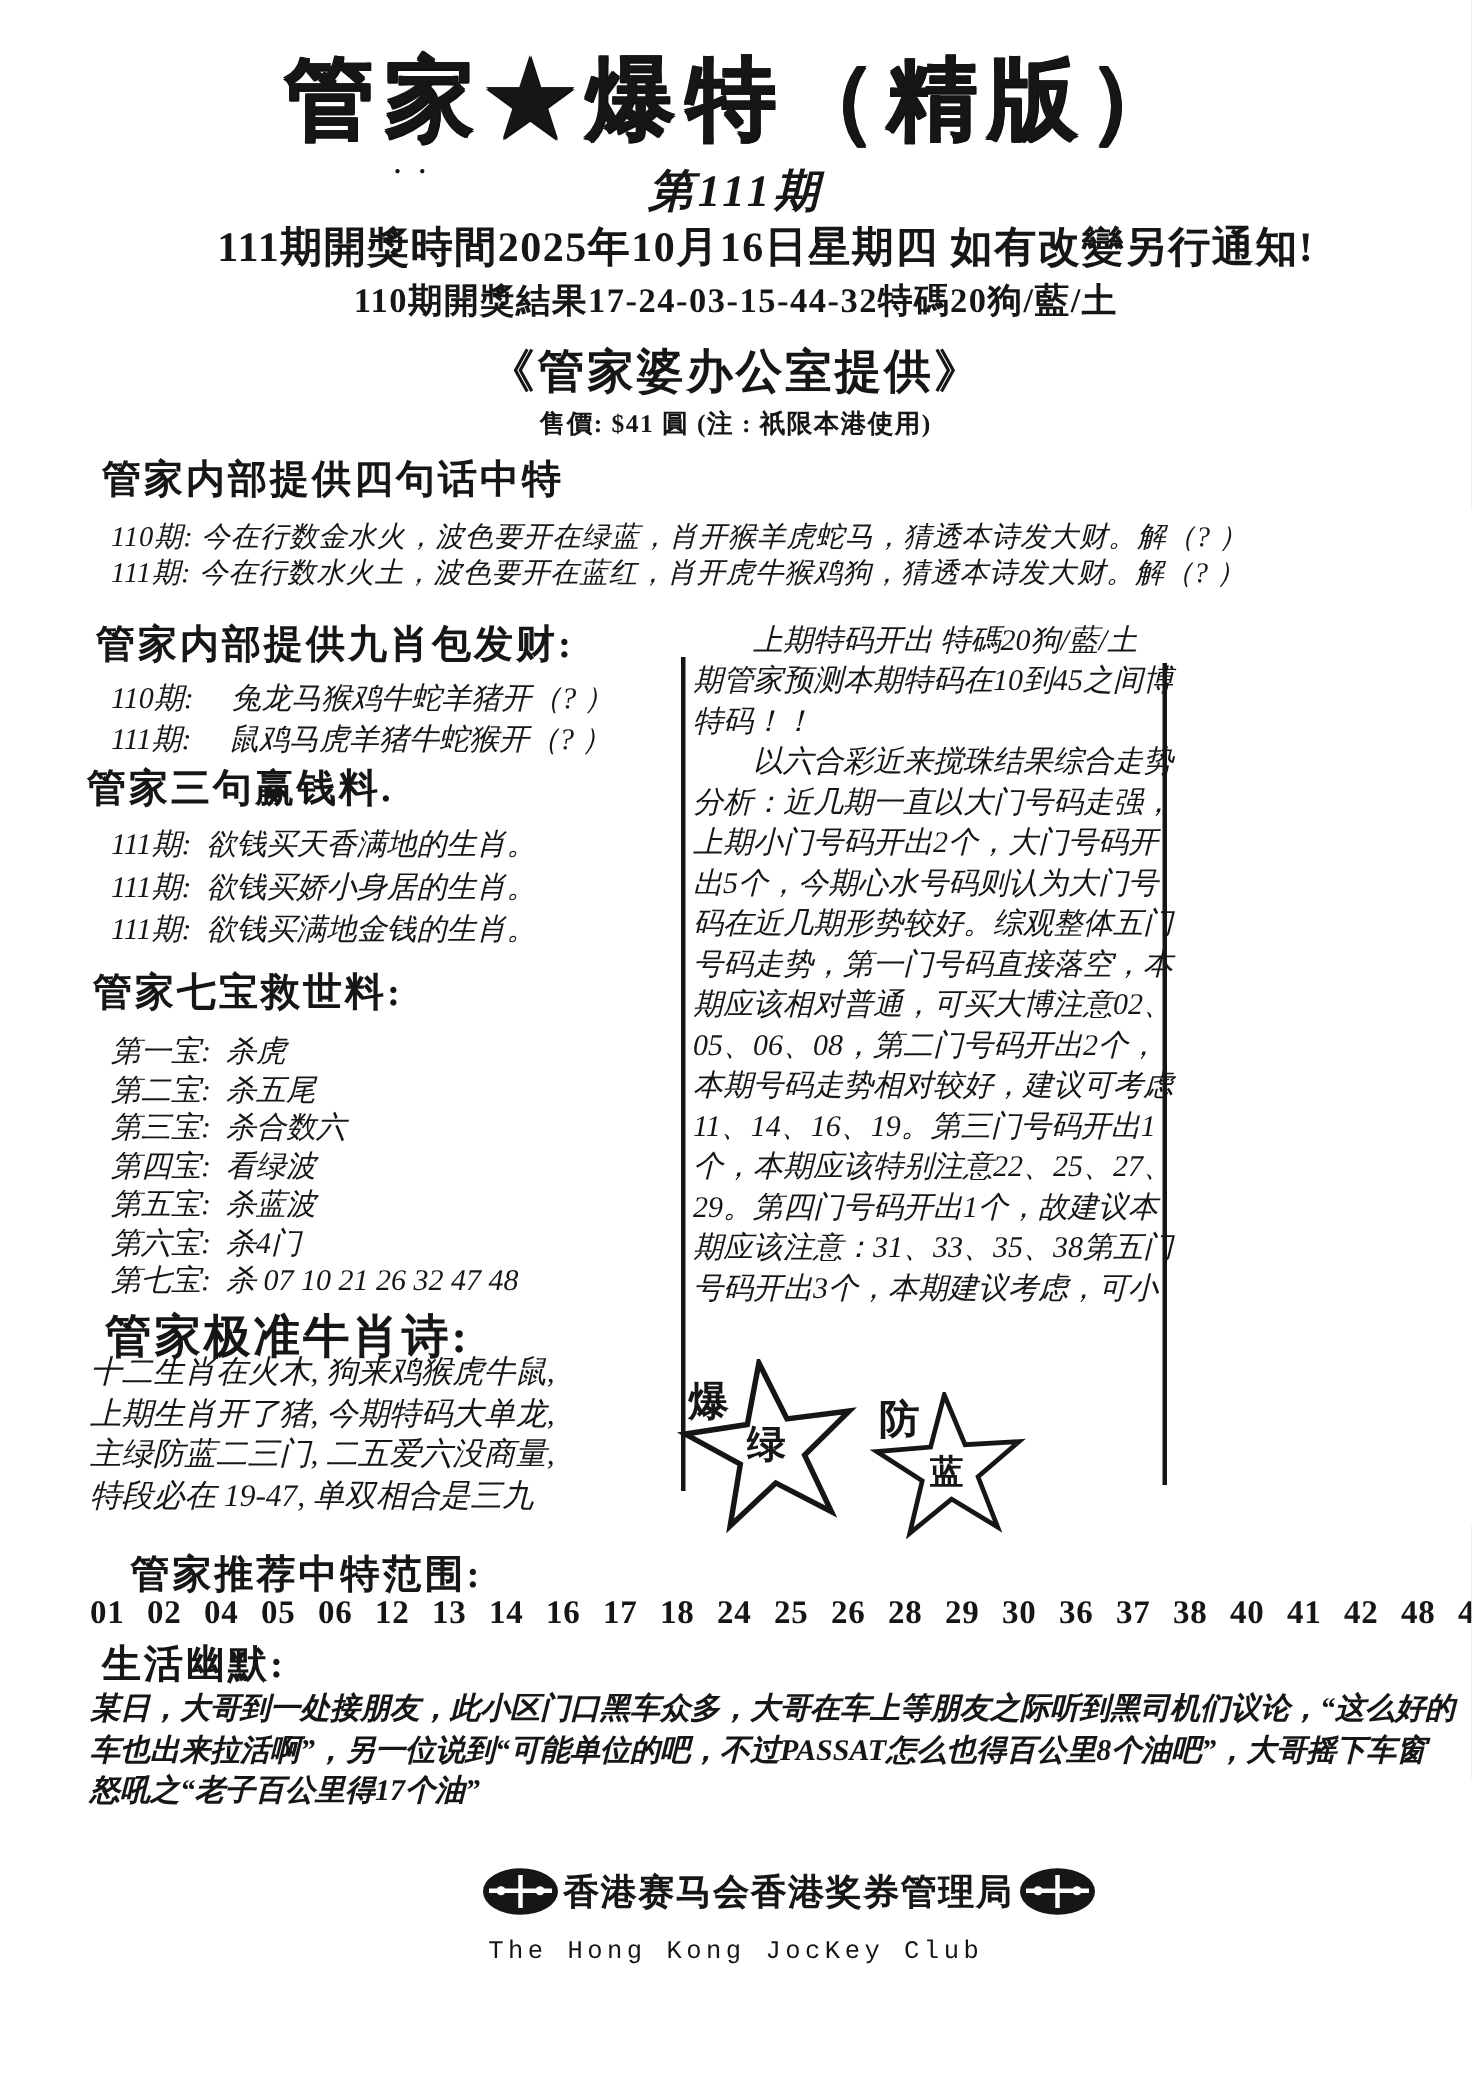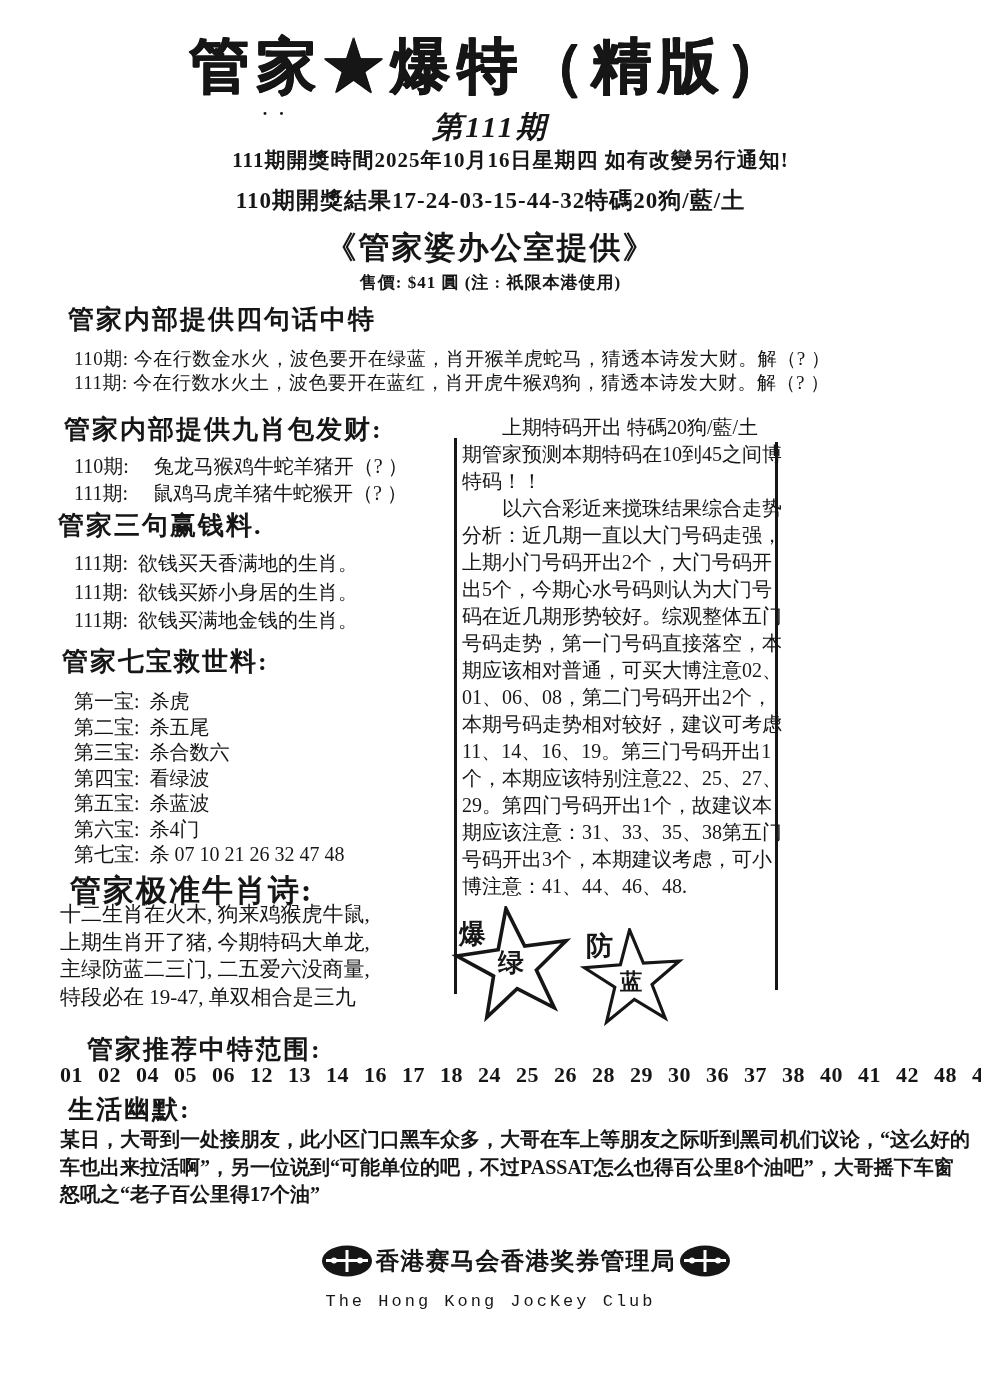--- a/index.html
+++ b/index.html
@@ -12,27 +12,27 @@
   .abs { position:absolute; }
   .ctr { left:0; width:100%; text-align:center; }
 
   .masthead {
     top:26px; font-size:60px; font-weight:900; letter-spacing:7px;
     text-shadow:1px 0 0 #111, 0 1px 0 #111, 1px 1px 0 #111;
     white-space:nowrap;
   }
   .scan-dots { left:262px; top:104px; font-size:18px; font-weight:900; letter-spacing:3px; }
   .issue-no { top:107px; font-size:30px; font-weight:bold; letter-spacing:3px;font-style:italic; }
-  .info-line1 { top:146px; font-size:21px; font-weight:bold; letter-spacing:1px;padding-left:40px; }
+  .info-line1 { top:146px; font-size:28px; font-weight:bold; letter-spacing:1px;padding-left:40px; }
   .info-line2 { top:185px; font-size:23px; font-weight:bold; letter-spacing:1px; }
   .provider { top:227px; font-size:31px; font-weight:bold; letter-spacing:2px; }
   .price { top:271px; font-size:17px; font-weight:bold; letter-spacing:1px; }
 
   .sect-h { position:absolute; font-size:26px; font-weight:bold; letter-spacing:2px; white-space:nowrap; }
-  .lines { position:absolute; white-space:nowrap; }
+  .lines { position:absolute; white-space:nowrap;font-style:italic; }
   .lines > div { white-space:pre; }
 
   .four-lines { left:74px; top:347px; font-size:19px; line-height:24px; letter-spacing:0.5px; }
   .nine-lines { left:74px; top:453px; font-size:20px; line-height:27px; }
   .three-lines { left:74px; top:549px; font-size:20px; line-height:28.5px; }
   .seven-lines { left:74px; top:689px; font-size:20px; line-height:25.5px; }
   .poem-lines { left:60px; top:901px; font-size:21px; line-height:27.5px; }
 
   .analysis { left:462px; top:414px; width:310px; font-size:20px; line-height:27px; }
   .vrule { position:absolute; width:3px; background:#161616; }
@@ -119,28 +119,27 @@
     <div>　　上期特码开出 特碼20狗/藍/土</div>
     <div>期管家预测本期特码在10到45之间博</div>
     <div>特码！！</div>
     <div>　　以六合彩近来搅珠结果综合走势</div>
     <div>分析：近几期一直以大门号码走强，</div>
     <div>上期小门号码开出2个，大门号码开</div>
     <div>出5个，今期心水号码则认为大门号</div>
     <div>码在近几期形势较好。综观整体五门</div>
     <div>号码走势，第一门号码直接落空，本</div>
     <div>期应该相对普通，可买大博注意02、</div>
-    <div>01、06、08，第二门号码开出2个，</div>
+    <div>05、06、08，第二门号码开出2个，</div>
     <div>本期号码走势相对较好，建议可考虑</div>
     <div>11、14、16、19。第三门号码开出1</div>
     <div>个，本期应该特别注意22、25、27、</div>
     <div>29。第四门号码开出1个，故建议本</div>
     <div>期应该注意：31、33、35、38第五门</div>
     <div>号码开出3个，本期建议考虑，可小</div>
-    <div>博注意：41、44、46、48.</div>
   </div>
 
   <div class="star-label blast-label">爆</div>
   <svg class="star-svg star-green" width="126" height="116" viewBox="0 0 120 112">
     <polygon points="60,2 72.9,40.2 113.3,40.7 80.9,64.8 92.9,103.3 60,80 27.1,103.3 39.1,64.8 6.7,40.7 47.1,40.2" fill="#ffffff" stroke="#161616" stroke-width="3.5" stroke-linejoin="miter" transform="rotate(-8 60 58)"></polygon>
     <text x="57" y="63" text-anchor="middle" class="star-char">绿</text>
   </svg>
   <div class="star-label guard-label">防</div>
   <svg class="star-svg star-blue" width="112" height="100" viewBox="0 0 120 112">
     <polygon points="60,2 72.9,40.2 113.3,40.7 80.9,64.8 92.9,103.3 60,80 27.1,103.3 39.1,64.8 6.7,40.7 47.1,40.2" fill="#ffffff" stroke="#161616" stroke-width="3.5" stroke-linejoin="miter" transform="rotate(-4 60 58)"></polygon>

